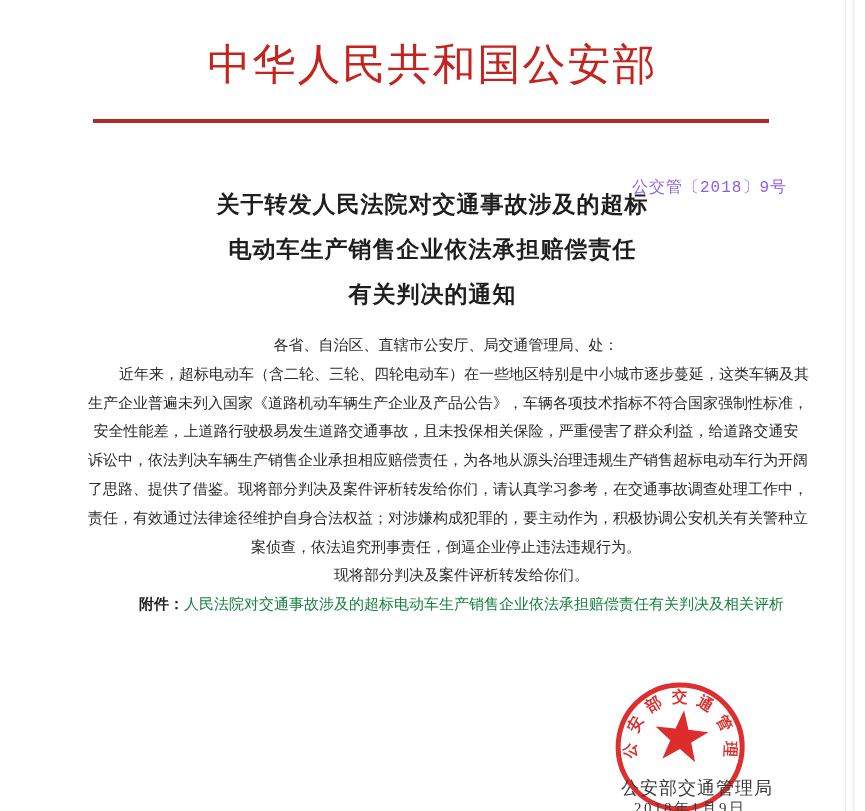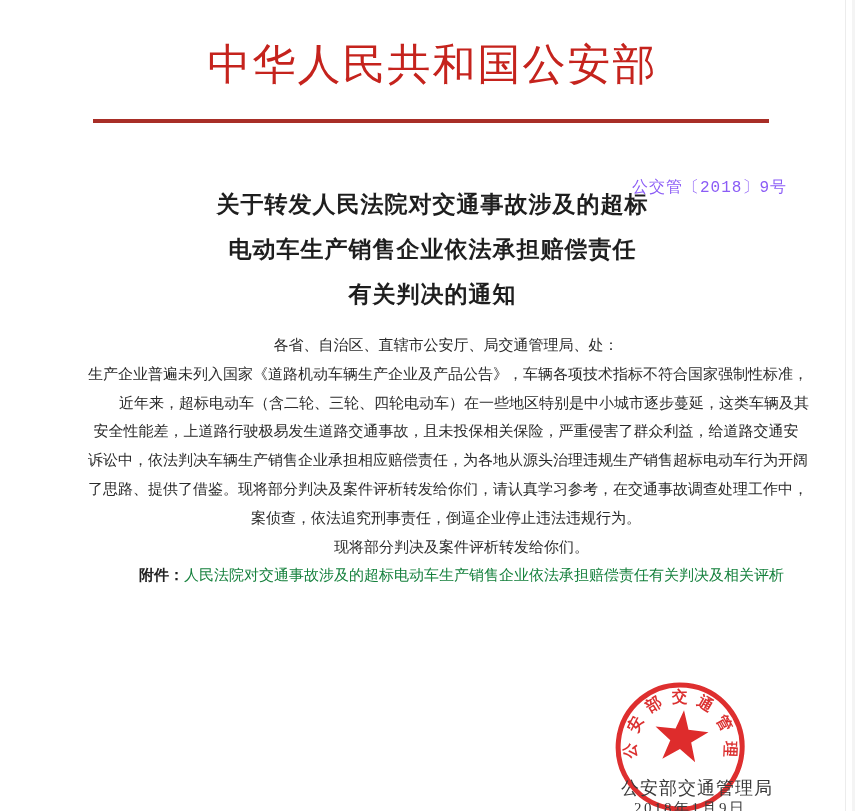--- a/index.html
+++ b/index.html
@@ -72,25 +72,26 @@
 <div class="doc-number">公交管〔2018〕9号</div>
 
 <div class="doc-title">
   <div>关于转发人民法院对交通事故涉及的超标</div>
   <div>电动车生产销售企业依法承担赔偿责任</div>
   <div>有关判决的通知</div>
 </div>
 
 <div class="doc-body">
   <div class="line">各省、自治区、直辖市公安厅、局交通管理局、处：</div>
+  <div class="line indent">近年来，超标电动车（含二轮、三轮、四轮电动车）在一些地区特别是中小城市逐步蔓延，这类车辆及其</div>
   <div class="line">生产企业普遍未列入国家《道路机动车辆生产企业及产品公告》，车辆各项技术指标不符合国家强制性标准，</div>
-  <div class="line indent">近年来，超标电动车（含二轮、三轮、四轮电动车）在一些地区特别是中小城市逐步蔓延，这类车辆及其</div>
   <div class="line">安全性能差，上道路行驶极易发生道路交通事故，且未投保相关保险，严重侵害了群众利益，给道路交通安</div>
   <div class="line">诉讼中，依法判决车辆生产销售企业承担相应赔偿责任，为各地从源头治理违规生产销售超标电动车行为开阔</div>
   <div class="line">了思路、提供了借鉴。现将部分判决及案件评析转发给你们，请认真学习参考，在交通事故调查处理工作中，</div>
+  <div class="line">责任，有效通过法律途径维护自身合法权益；对涉嫌构成犯罪的，要主动作为，积极协调公安机关有关警种立</div>
   <div class="line">案侦查，依法追究刑事责任，倒逼企业停止违法违规行为。</div>
   <div class="line indent">现将部分判决及案件评析转发给你们。</div>
   <div class="line indent">
     <span class="attach-label">附件：</span><span class="attach-link">人民法院对交通事故涉及的超标电动车生产销售企业依法承担赔偿责任有关判决及相关评析</span>
   </div>
 </div>
 
 <svg class="seal" viewBox="0 0 152 152" xmlns="http://www.w3.org/2000/svg">
   <circle cx="75" cy="65" r="62" fill="none" stroke="#dc2020" stroke-width="5"></circle>
   <polygon points="75,28 81.5,47.1 101.6,47.3 85.5,59.4 91.5,78.7 75,67 58.5,78.7 64.5,59.4 48.4,47.3 68.5,47.1" fill="#dc1d1d"></polygon>

